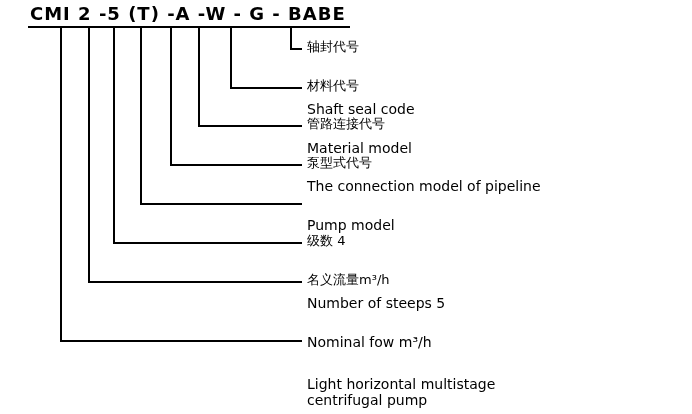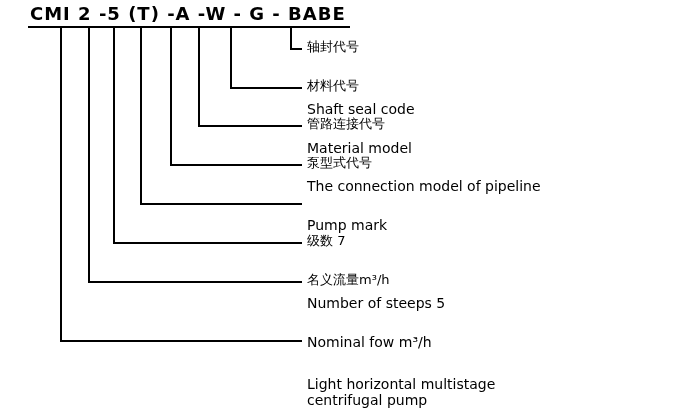--- a/index.html
+++ b/index.html
@@ -89,26 +89,26 @@
     <div class="label-en">The connection model of pipeline</div>
   </div>
 
   <div class="label-block" style="top:77px;">
     <div class="label-zh">材料代号</div>
     <div class="label-en">Material model</div>
   </div>
 
   <div class="label-block" style="top:154px;">
     <div class="label-zh">泵型式代号</div>
-    <div class="label-en">Pump mark</div>
+    <div class="label-en">Pump model</div>
   </div>
 
 
   <div class="label-block" style="top:232px;">
-    <div class="label-zh">级数 7</div>
+    <div class="label-zh">级数 4</div>
     <div class="label-en">Number of steeps  5</div>
   </div>
 
   <div class="label-block" style="top:271px;">
     <div class="label-zh">名义流量m³/h</div>
     <div class="label-en">Nominal fow m³/h</div>
   </div>
 
   <div class="label-block" style="top:330px;">
     <div class="label-en">Light horizontal multistage

